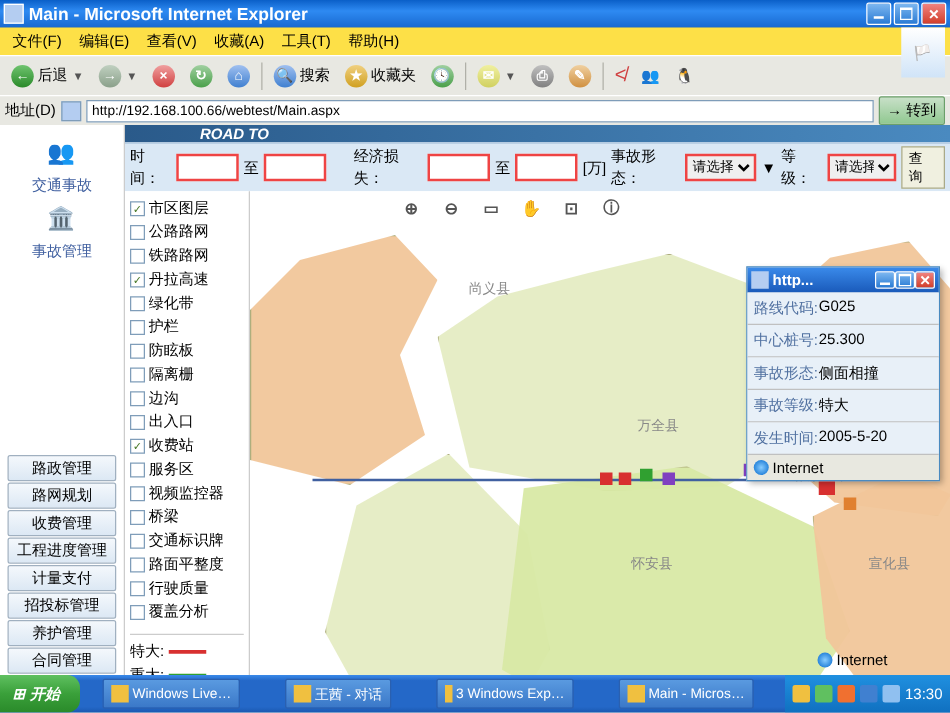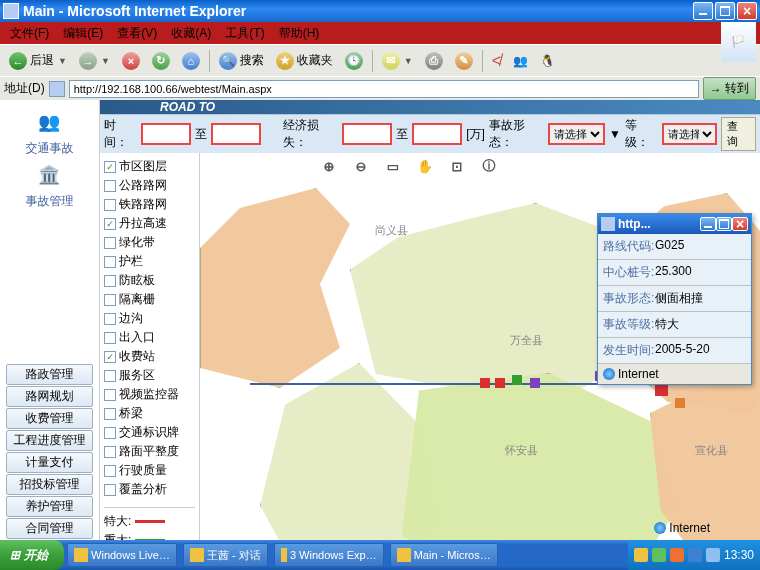--- a/index.html
+++ b/index.html
@@ -8,21 +8,21 @@
 .title-icon{width:16px;height:16px;background:#b4cdf1;border:1px solid #fff;margin-right:4px}
 .title-text{font-weight:bold;flex:1;font-size:14px;font-family:Arial}
 .tb-r{display:flex;gap:2px}
 .wbtn{width:20px;height:18px;border:1px solid #fff;border-radius:2px;display:flex;align-items:center;justify-content:center;font-weight:bold;font-size:11px}
 .wmin{background:linear-gradient(#7db7f0,#2a7bd4)}
 .wmin::after{content:"";width:8px;height:2px;background:#fff;margin-top:6px}
 .wmax{background:linear-gradient(#7db7f0,#2a7bd4)}
 .wmax::after{content:"";width:8px;height:7px;border:1px solid #fff;border-top:2px solid #fff}
 .wclose{background:linear-gradient(#f08380,#d13e2a);color:#fff}
 .wclose::after{content:"×";font-size:14px}
-.menubar{height:22px;background:#b91c1c;display:flex;align-items:center;gap:2px;padding-left:4px;position:relative}
+.menubar{height:22px;background:#fde047;display:flex;align-items:center;gap:2px;padding-left:4px;position:relative}
 .menu{padding:2px 6px;cursor:default}
 .ie-logo{width:35px;height:40px;position:absolute;right:4px;top:22px;background:linear-gradient(#fff,#d0e4f8);display:flex;align-items:center;justify-content:center;z-index:5}
 .toolbar{height:32px;background:#e8e8e2;display:flex;align-items:center;gap:2px;padding-left:4px;border-top:1px solid #fff}
 .tbtn{height:24px;display:flex;align-items:center;gap:3px;padding:0 4px;border:1px solid transparent;cursor:pointer}
 .tico{width:18px;height:18px;border-radius:50%;display:flex;align-items:center;justify-content:center;font-size:11px;color:#fff;font-weight:bold}
 .ico-back{background:linear-gradient(#6fc46f,#2a8a2a)}
 .ico-fwd{background:linear-gradient(#c0d0c0,#8aa08a)}
 .ico-stop{background:linear-gradient(#f0a0a0,#d04040)}
 .ico-ref{background:linear-gradient(#a0d0a0,#4aa04a)}
 .ico-home{background:linear-gradient(#a0c0f0,#4080d0)}
@@ -76,21 +76,21 @@
 .m-ora{background:#e08030}
 .popup{position:absolute;right:8px;top:60px;width:155px;background:#f0f0f0;border:1px solid #4a8ac0;z-index:10;box-shadow:2px 2px 5px rgba(0,0,0,.3)}
 .pop-tb{height:20px;background:linear-gradient(#3a8aea,#1a5aba);color:#fff;display:flex;align-items:center;padding:0 3px;font-size:11px;font-weight:bold}
 .pop-row{display:flex;padding:4px 5px;border-bottom:1px solid #c0c0c0;background:#e8f0f8;font-size:11px}
 .pop-k{color:#5070a0;width:52px}
 .pop-v{flex:1}
 .pop-ft{padding:3px 5px;background:#e8e8e0;font-size:11px;display:flex;align-items:center;gap:3px}
 .s-int{position:absolute;right:50px;bottom:35px;font-size:11px;display:flex;align-items:center;gap:3px}
 .taskbar{position:absolute;left:0;right:0;bottom:0;height:30px;background:linear-gradient(#3a8aea,#2468c8 15%,#2468c8 85%,#1a58b0);display:flex;align-items:center}
 .start{height:30px;padding:0 16px 0 10px;background:linear-gradient(#5fc060,#3aa03a 50%,#2a8a2a);color:#fff;font-weight:bold;font-style:italic;display:flex;align-items:center;gap:4px;border-radius:0 10px 10px 0;font-size:15px;font-family:Arial}
-.task{height:24px;margin:0 3px;padding:0 6px;background:linear-gradient(#5a9ae0,#3a78c8);border:1px solid #2a60b0;border-radius:2px;color:#fff;display:flex;align-items:center;gap:3px;font-size:11px;max-width:110px;overflow:hidden;white-space:nowrap}
+.task{height:24px;margin:0 18px;padding:0 6px;background:linear-gradient(#5a9ae0,#3a78c8);border:1px solid #2a60b0;border-radius:2px;color:#fff;display:flex;align-items:center;gap:3px;font-size:11px;max-width:110px;overflow:hidden;white-space:nowrap}
 .tray{margin-left:auto;height:30px;background:linear-gradient(#2090e0,#1070c0);padding:0 6px;display:flex;align-items:center;gap:4px;color:#fff;font-size:11px}
 .tico2{width:14px;height:14px;background:#f0c040;border-radius:2px}
 .btn2d{padding:1px 5px;background:#f0f0e0;border:1px solid #aa8;font-size:11px;cursor:pointer}
 .small-dd{font-size:9px;color:#555;margin-left:1px}
 </style>
 </head>
 <body>
 
 <div class="titlebar">
   <div class="title-icon"></div>

